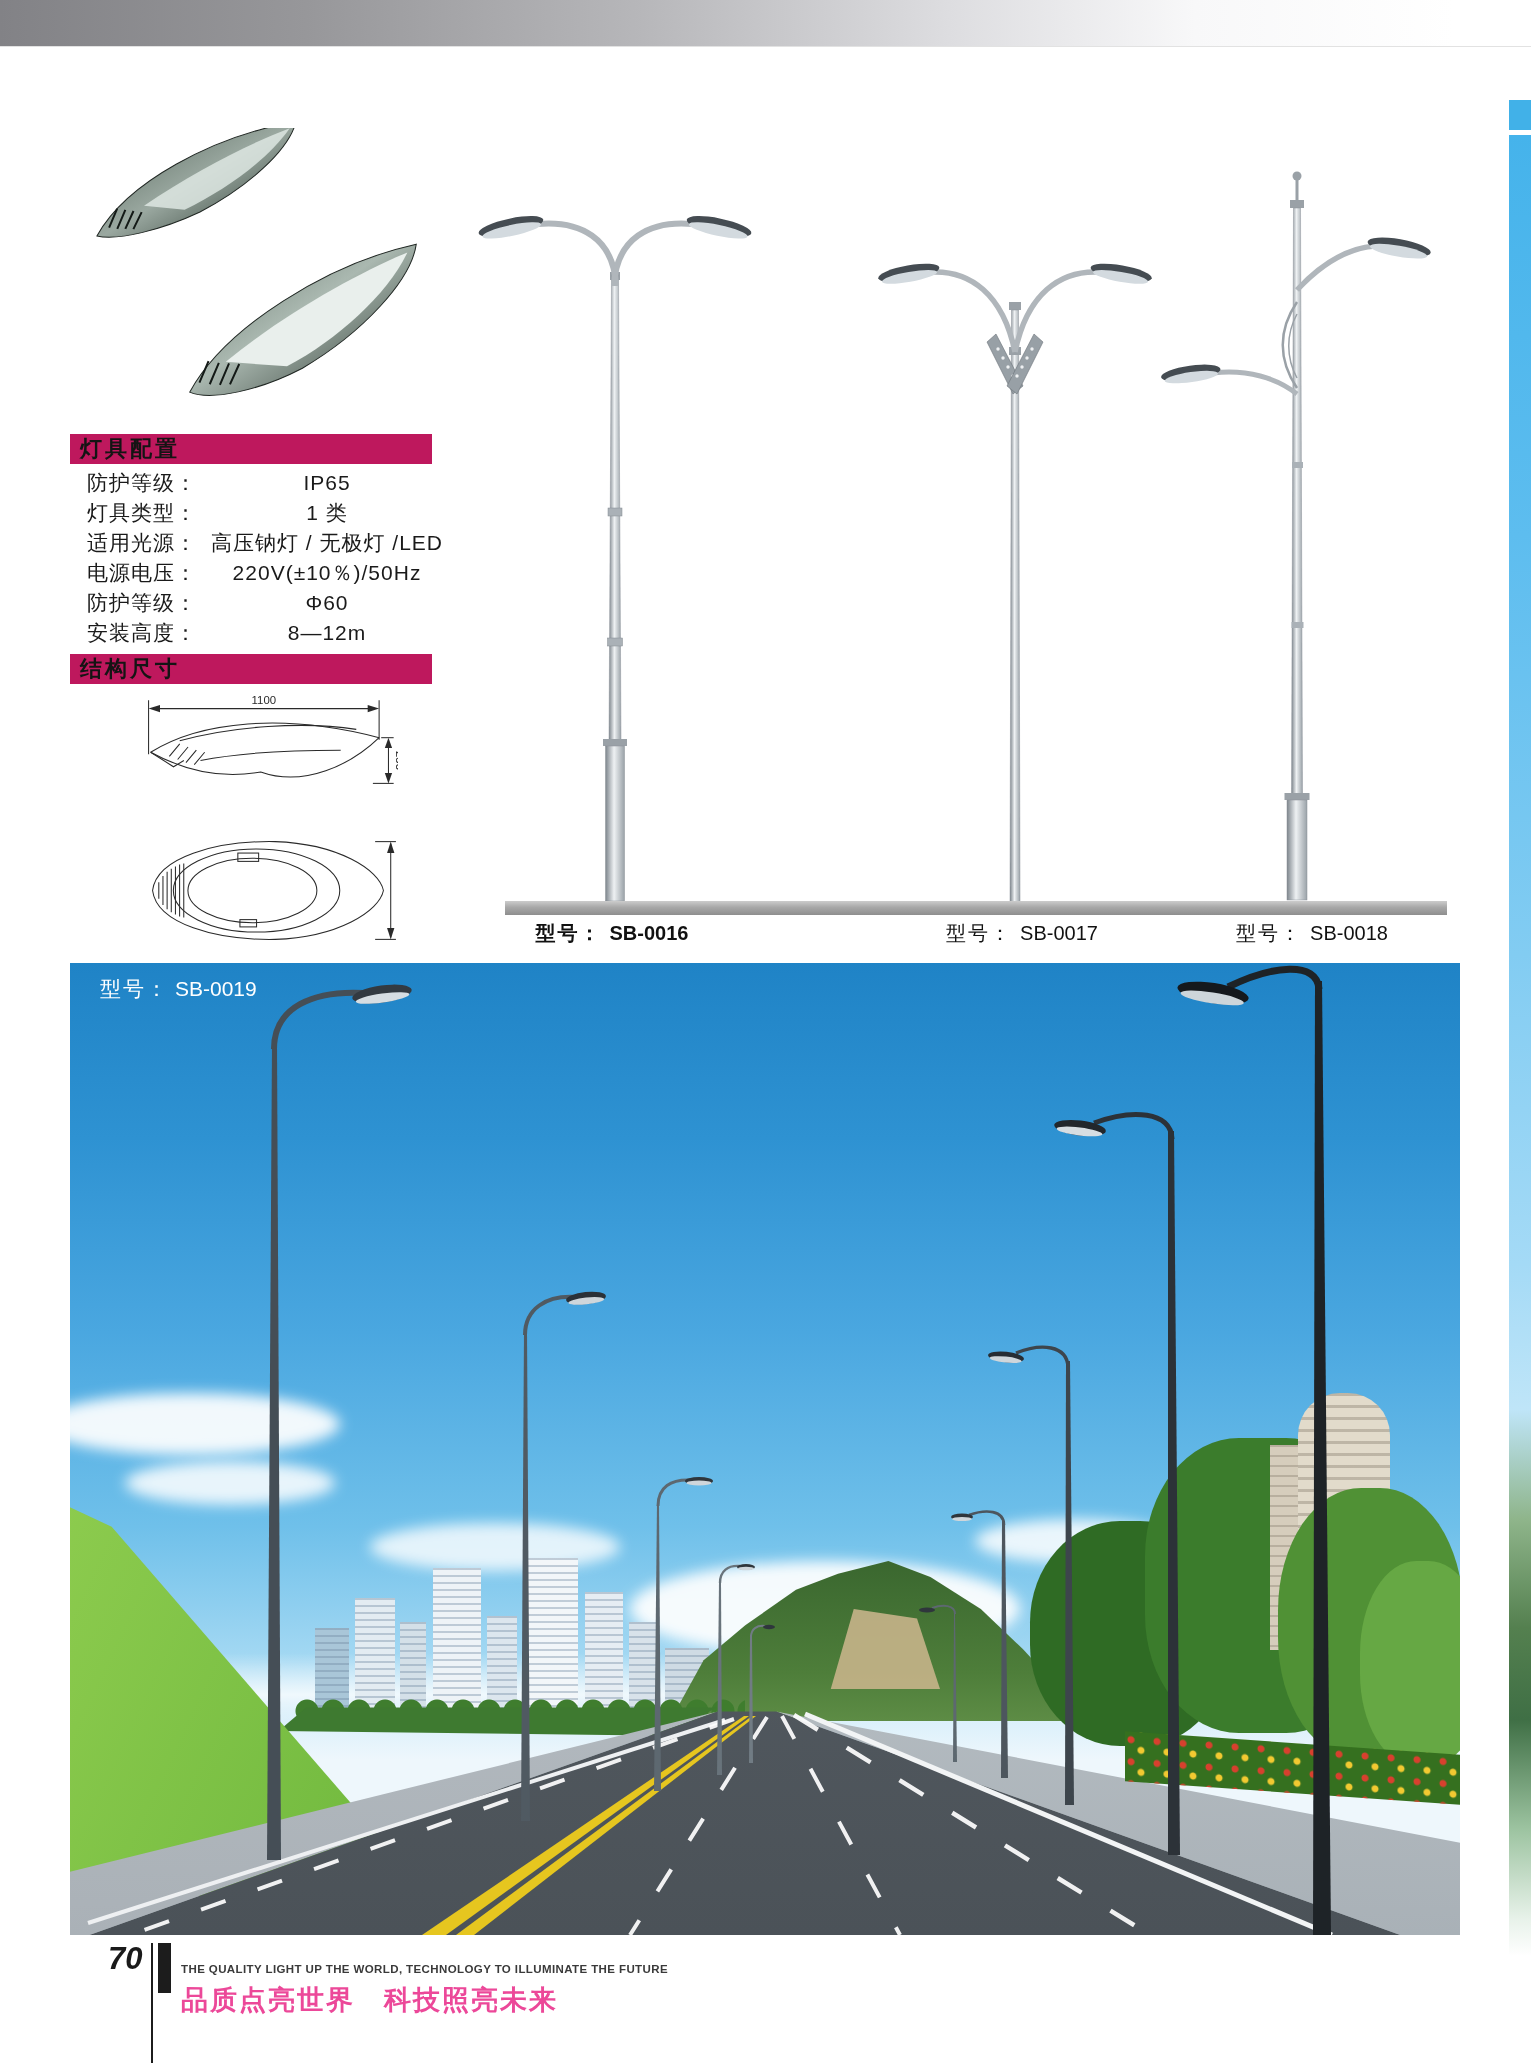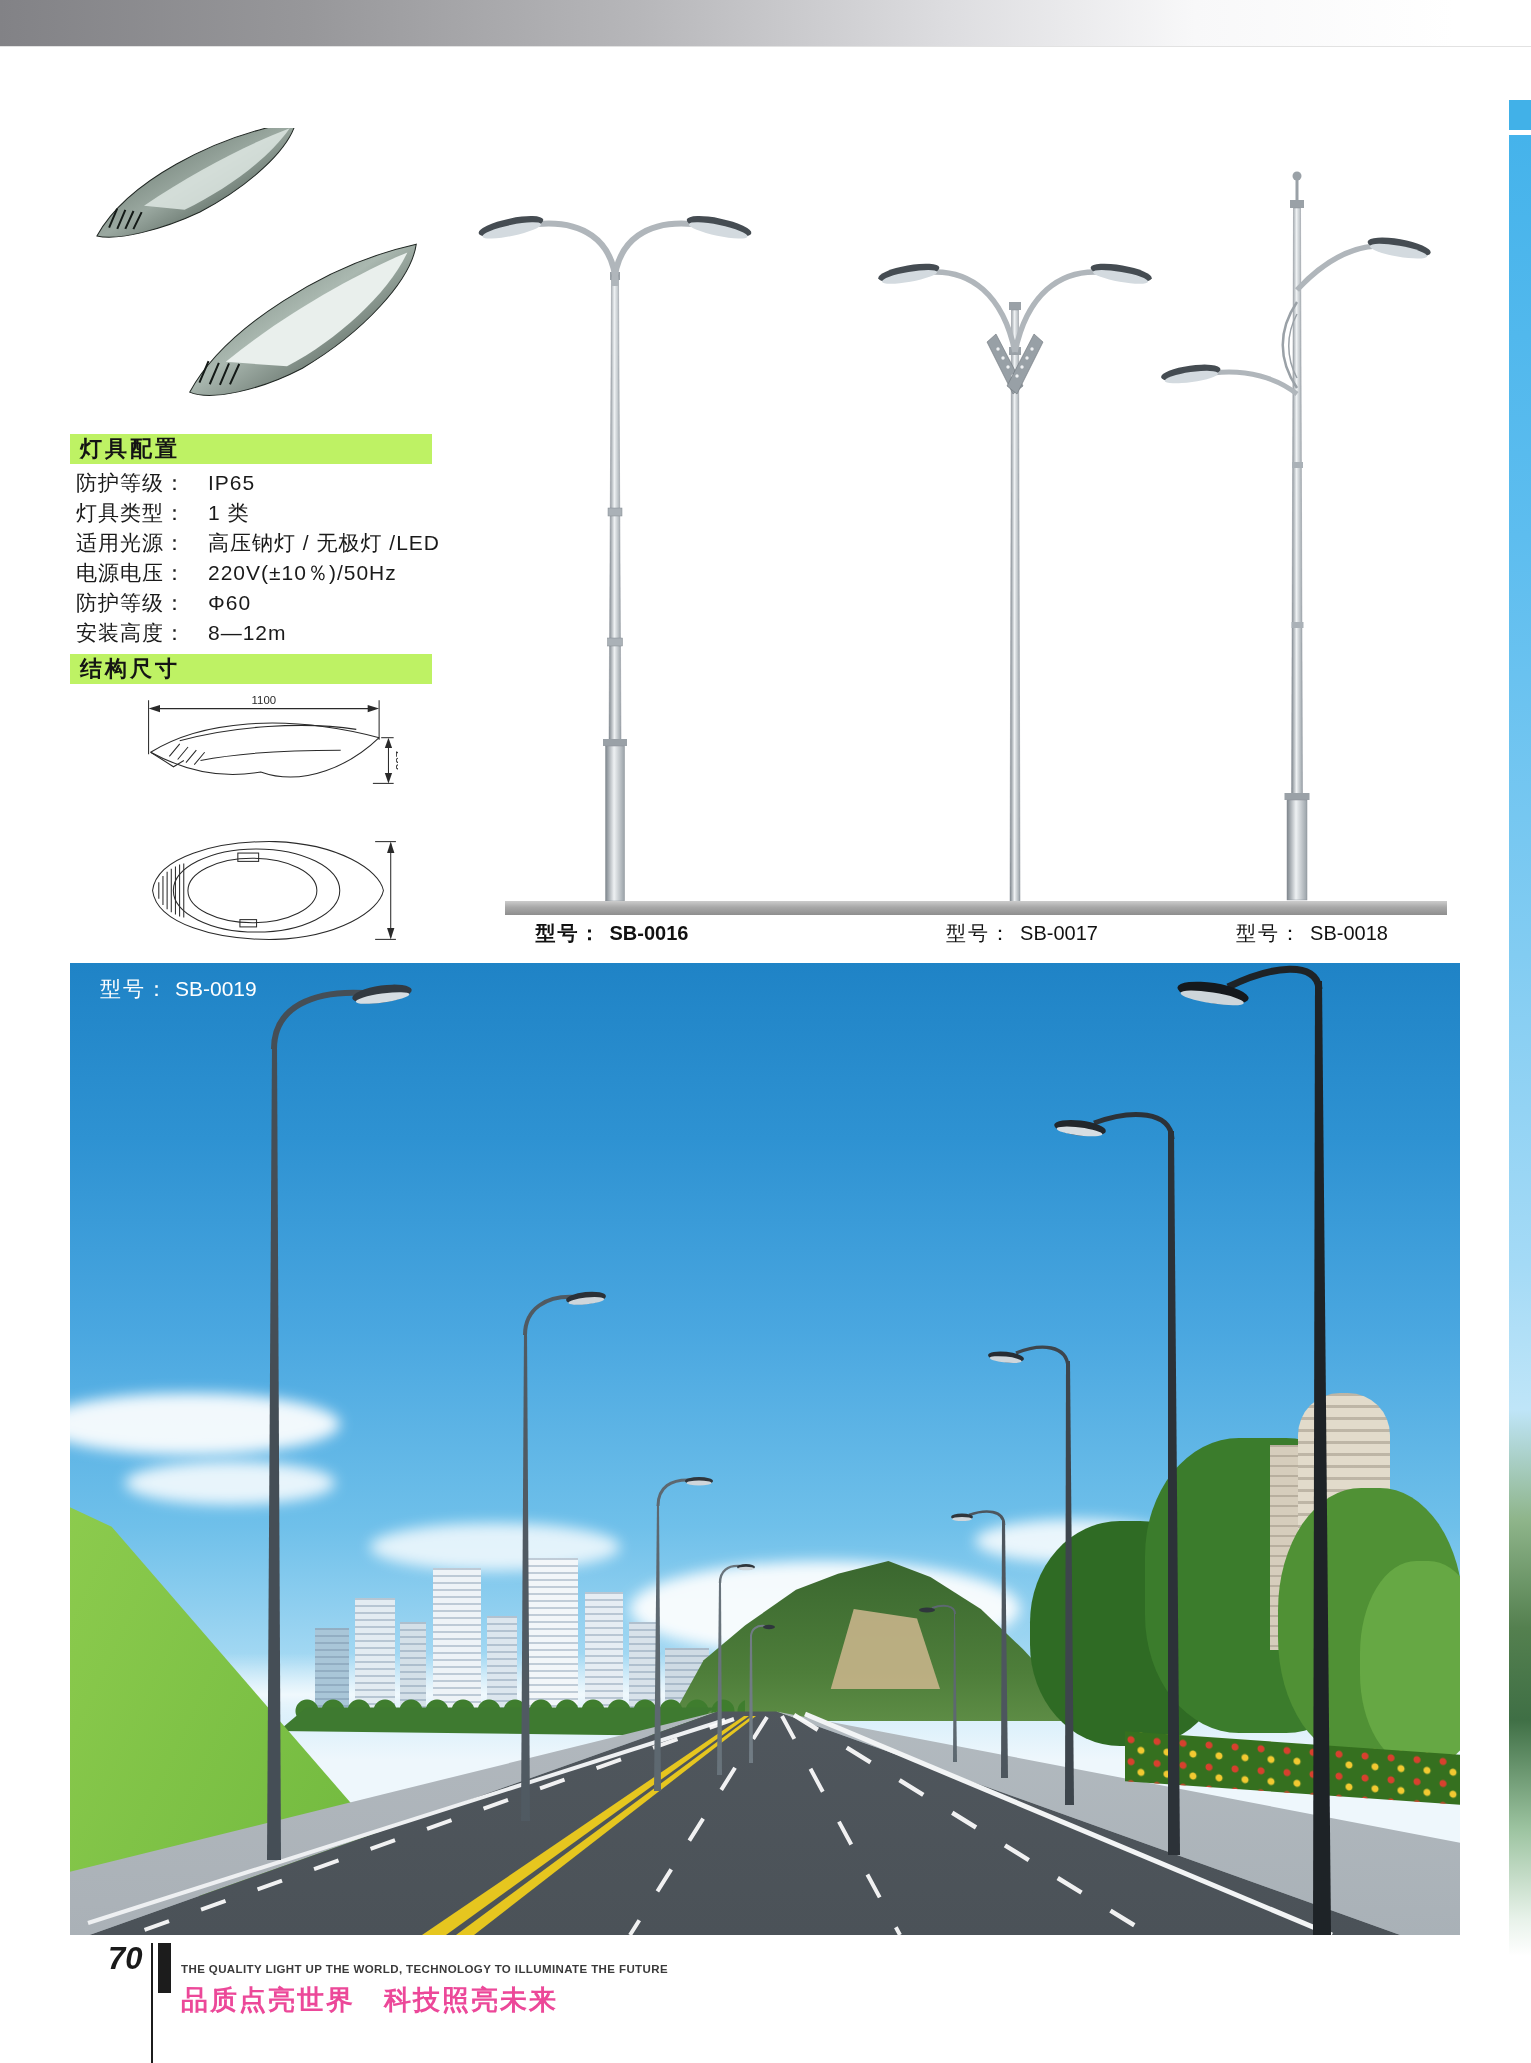--- a/index.html
+++ b/index.html
@@ -12,27 +12,27 @@
     border-bottom:1px solid #e2e2e2;}
 
   
   .rightstrip{position:absolute;left:1509px;top:100px;width:22px;height:1856px;}
   .rightstrip .seg1{position:absolute;left:0;top:0;width:100%;height:30px;background:#41b1e8;}
   .rightstrip .seg2{position:absolute;left:0;top:35px;width:100%;height:1821px;
     background:linear-gradient(180deg,#45b3eb 0%,#5dbdef 22%,#82ccf2 45%,#a4daf6 62%,#bfe5f8 70%,
                #8fb58b 76%,#54804f 82%,#3f6f45 87%,#9cc3a0 93%,#e8f2ea 98%,#ffffff 100%);}
 
   
-  .sec-hdr{position:absolute;left:70px;width:362px;height:30px;background:#bef264;
+  .sec-hdr{position:absolute;left:70px;width:362px;height:30px;background:#be185d;
     color:#141414;font-size:22px;font-weight:bold;line-height:30px;padding-left:10px;
     box-sizing:border-box;letter-spacing:3px;}
   .hdr1{top:434px;} .hdr2{top:654px;}
 
   
-  .specs{position:absolute;left:76px;top:468px;width:370px;}
+  .specs{position:absolute;left:76px;top:468px;width:370px;text-align:center;}
   .spec-row{display:flex;height:30px;line-height:30px;font-size:21px;color:#1a1a1a;letter-spacing:1px;}
   .spec-row .lbl{width:132px;}
   .spec-row .val{flex:1;}
 
   
   .lampheads{position:absolute;left:72px;top:128px;width:368px;height:300px;}
 
   
   .draw1{position:absolute;left:138px;top:692px;width:260px;height:135px;}
   .draw2{position:absolute;left:138px;top:828px;width:260px;height:125px;}

